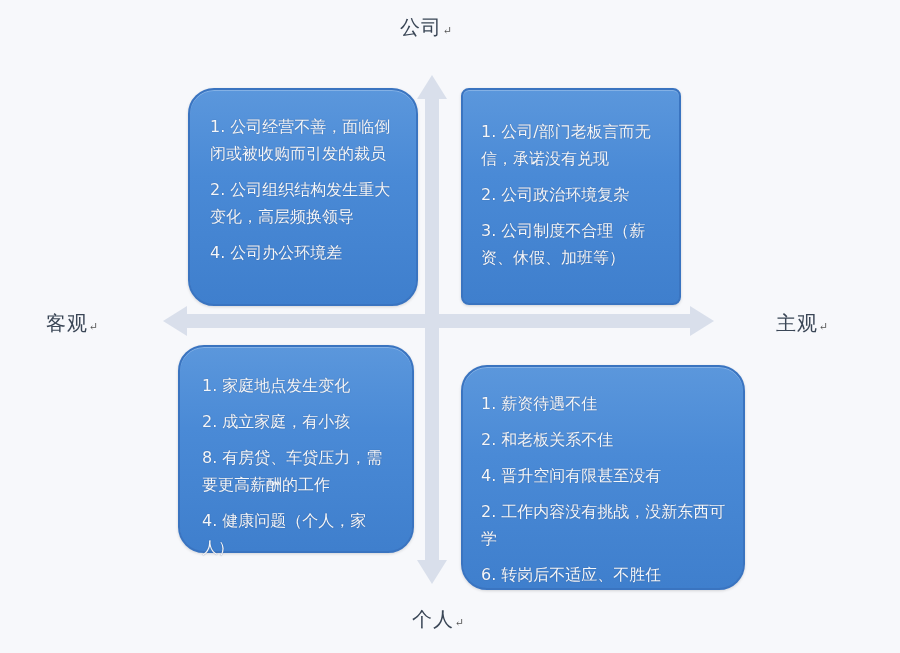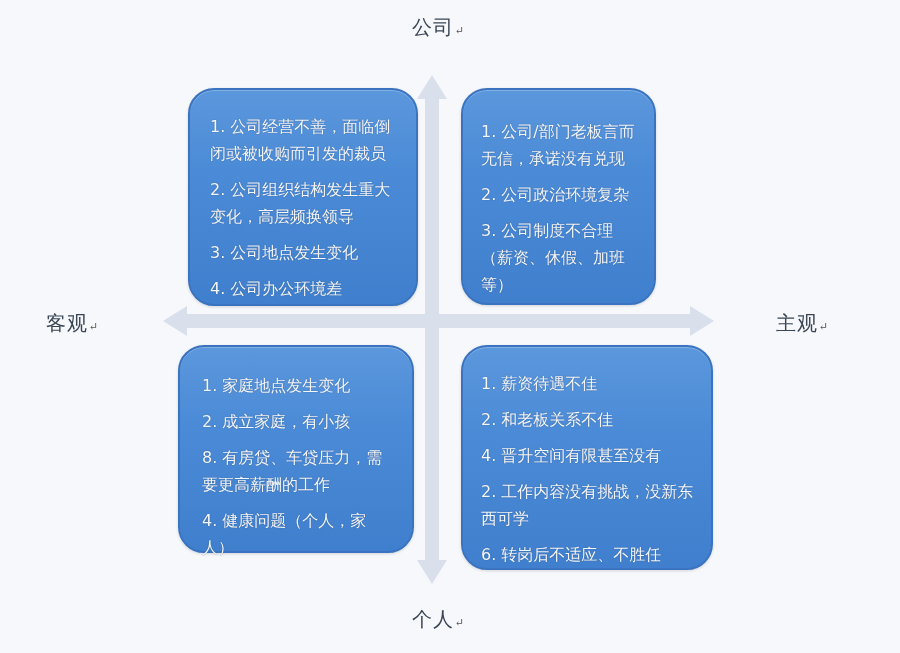--- a/index.html
+++ b/index.html
@@ -35,23 +35,23 @@
       color: #f4f7fb;
       font-size: 16px;
       line-height: 27px;
       box-sizing: border-box;
     }
     .quad .item {
       margin-bottom: 9px;
       text-shadow: 0 0 1px rgba(30,50,90,0.6);
     }
     #q-tl { left: 188px; top: 88px;  width: 230px; height: 218px; padding: 23px 16px 0 20px; }
-    #q-tr { left: 461px; top: 88px;  width: 195px; height: 217px; padding: 28px 14px 10px 18px; }
+    #q-tr { left: 461px; top: 88px;  width: 220px; height: 217px; padding: 28px 14px 10px 18px; border-radius: 8px; }
     #q-bl { left: 178px; top: 345px; width: 236px; height: 208px; padding: 25px 14px 8px 22px; }
-    #q-br { left: 461px; top: 345px; width: 252px; height: 225px; padding: 23px 12px 0 18px; }
+    #q-br { left: 461px; top: 365px; width: 284px; height: 225px; padding: 23px 12px 0 18px; }
 
     .axis-line {
       position: absolute;
       background: #d9dfeb;
     }
     #axis-h { left: 185px; top: 314px; width: 510px; height: 14px; }
     #axis-v { left: 425px; top: 95px; width: 14px; height: 470px; }
     .arrowhead {
       position: absolute;
       width: 0; height: 0;
@@ -64,37 +64,36 @@
 </head>
 <body>
 
 <div class="axis-line" id="axis-h"></div>
 <div class="axis-line" id="axis-v"></div>
 <div class="arrowhead" id="arrow-up"></div>
 <div class="arrowhead" id="arrow-down"></div>
 <div class="arrowhead" id="arrow-left"></div>
 <div class="arrowhead" id="arrow-right"></div>
 
-<div class="axis-label" style="left:412px; top:14px;">
+<div class="axis-label" style="left:400px; top:14px;">
   <span>公司</span><span class="ret">↵</span>
 </div>
 <div class="axis-label" style="left:412px; top:606px;text-align:right;">
   <span>个人</span><span class="ret">↵</span>
 </div>
 <div class="axis-label" style="left:46px; top:310px;">
   <span>客观</span><span class="ret">↵</span>
 </div>
 <div class="axis-label" style="left:776px; top:310px;">
   <span>主观</span><span class="ret">↵</span>
 </div>
 
 <div class="quad" id="q-tl">
   <div class="item">1.  公司经营不善，面临倒闭或被收购而引发的裁员</div>
   <div class="item">2. 公司组织结构发生重大变化，高层频换领导</div>
-  <div class="item">3. 公司地点发生变化</div>
   <div class="item">4. 公司办公环境差</div>
 </div>
 
 <div class="quad" id="q-tr">
   <div class="item">1. 公司/部门老板言而无信，承诺没有兑现</div>
   <div class="item">2. 公司政治环境复杂</div>
   <div class="item">3. 公司制度不合理（薪资、休假、加班等）</div>
 </div>
 
 <div class="quad" id="q-bl">

